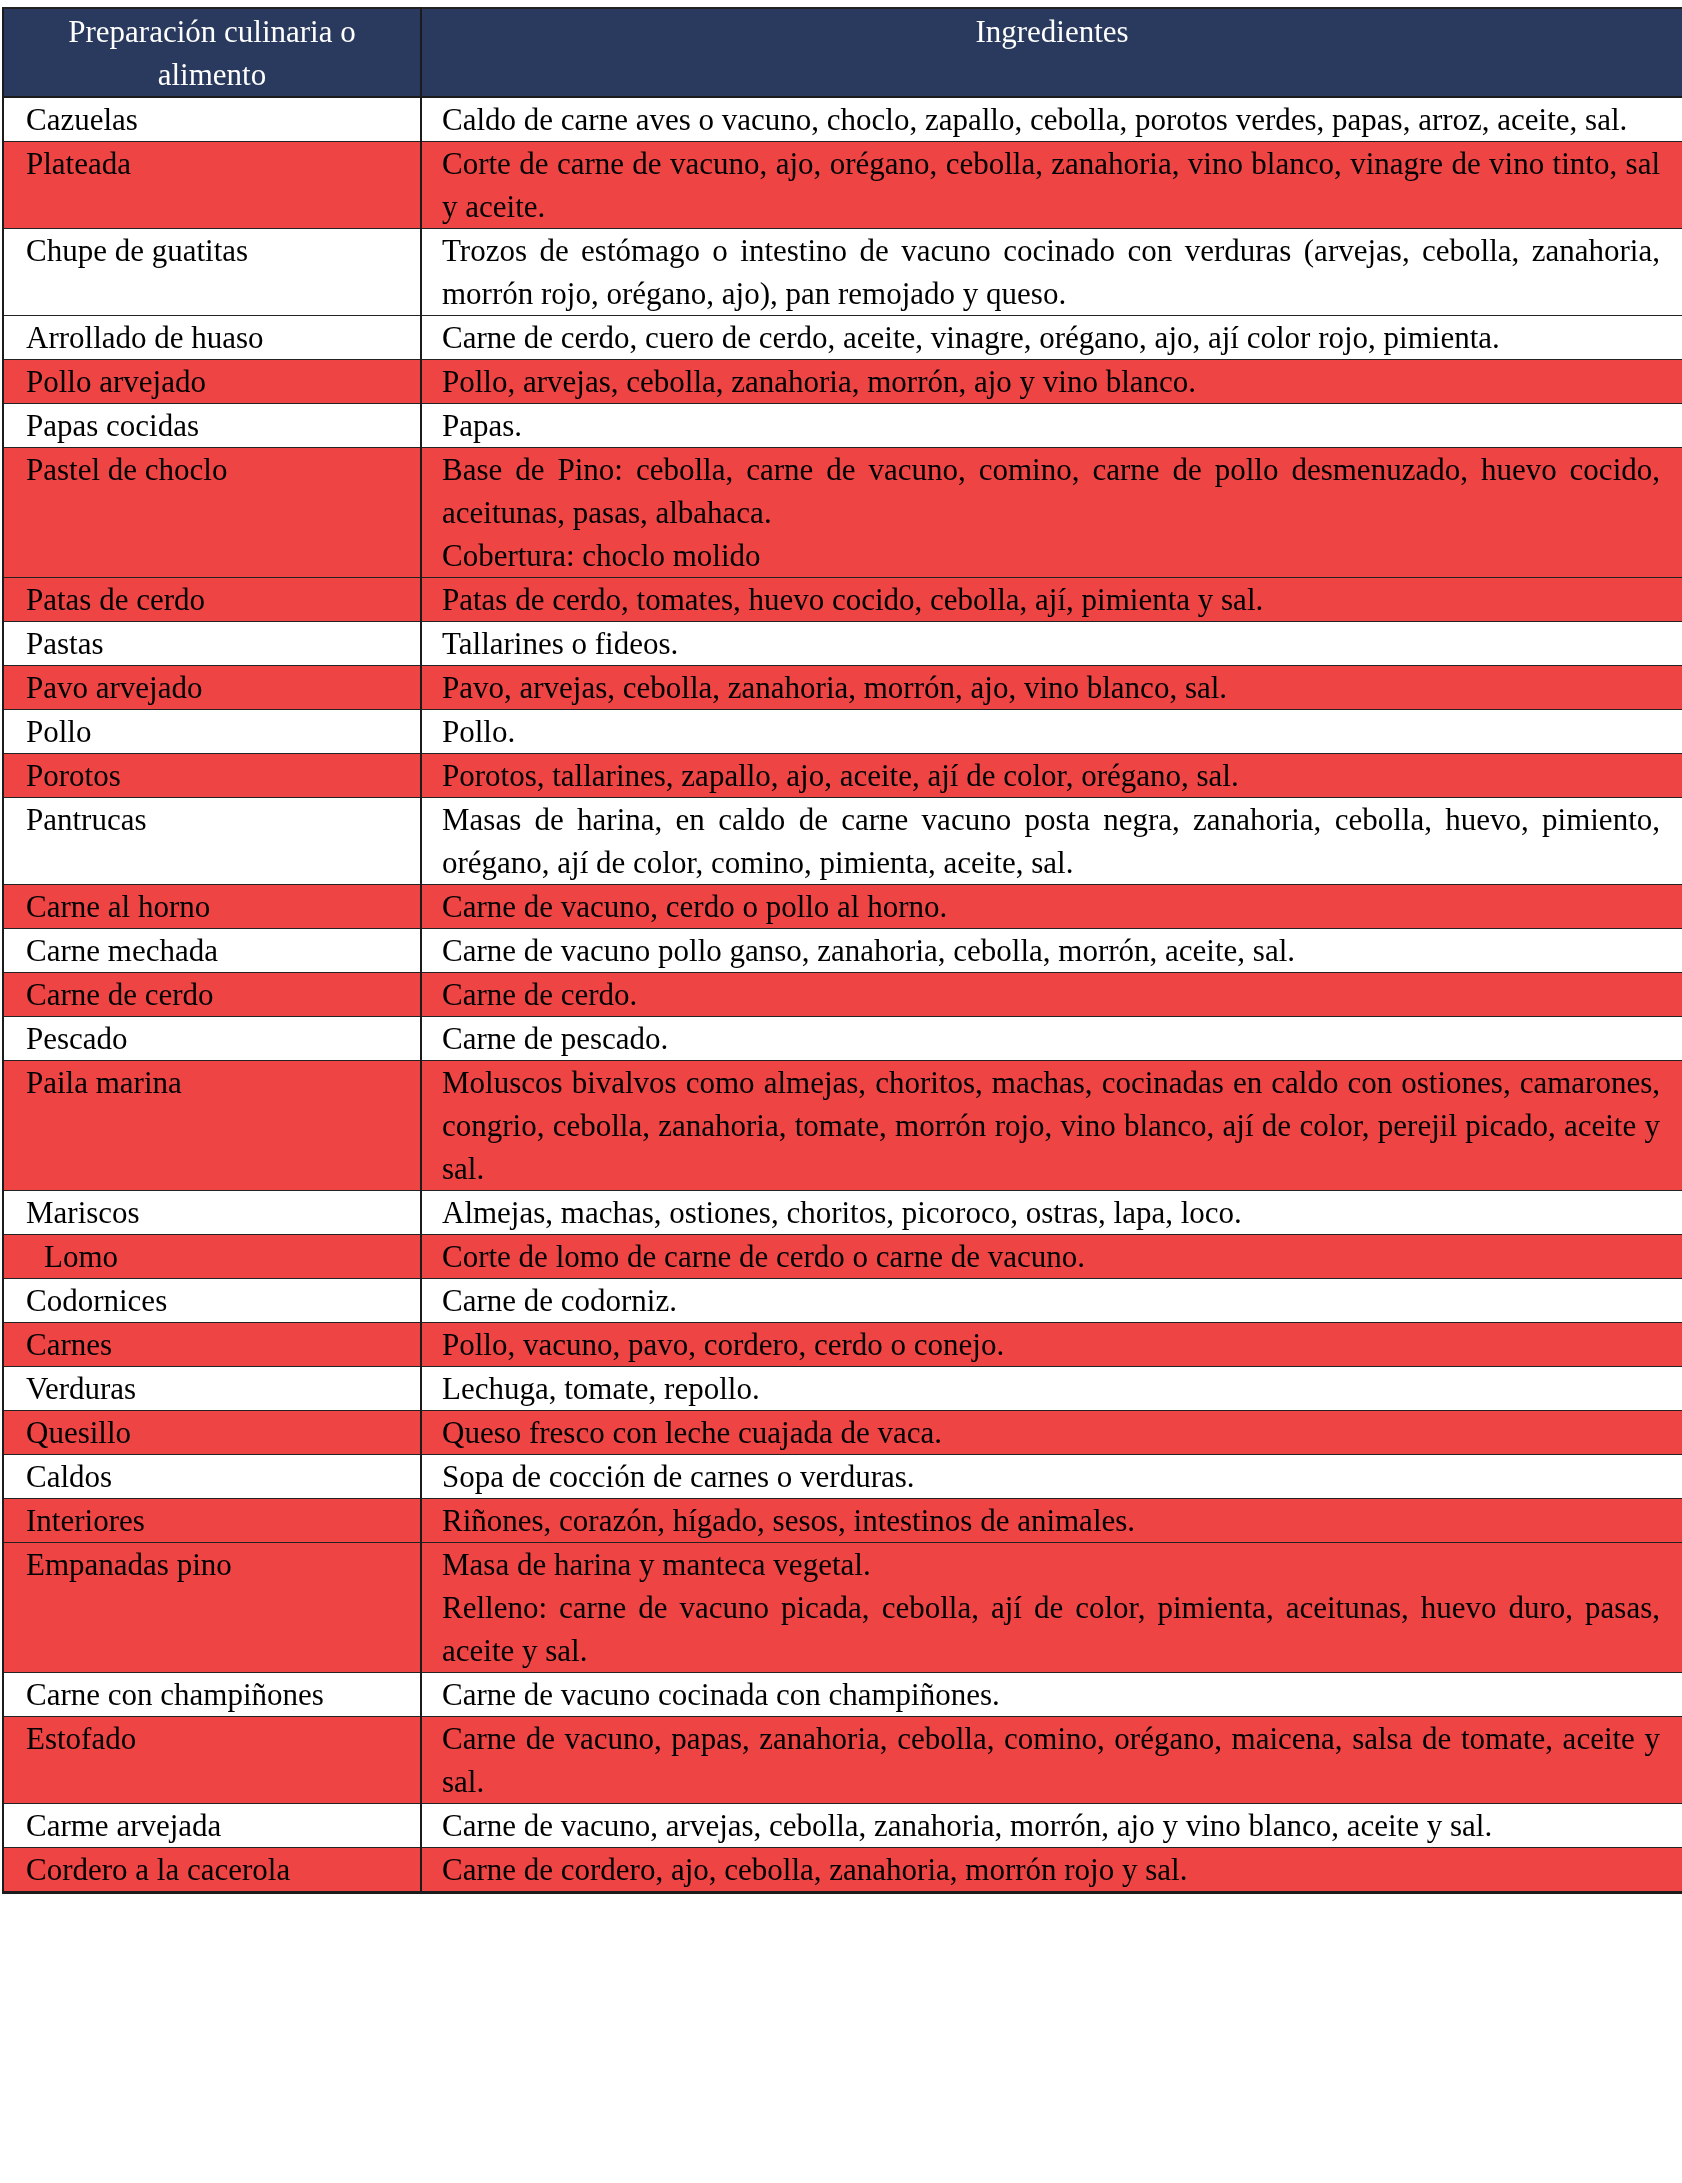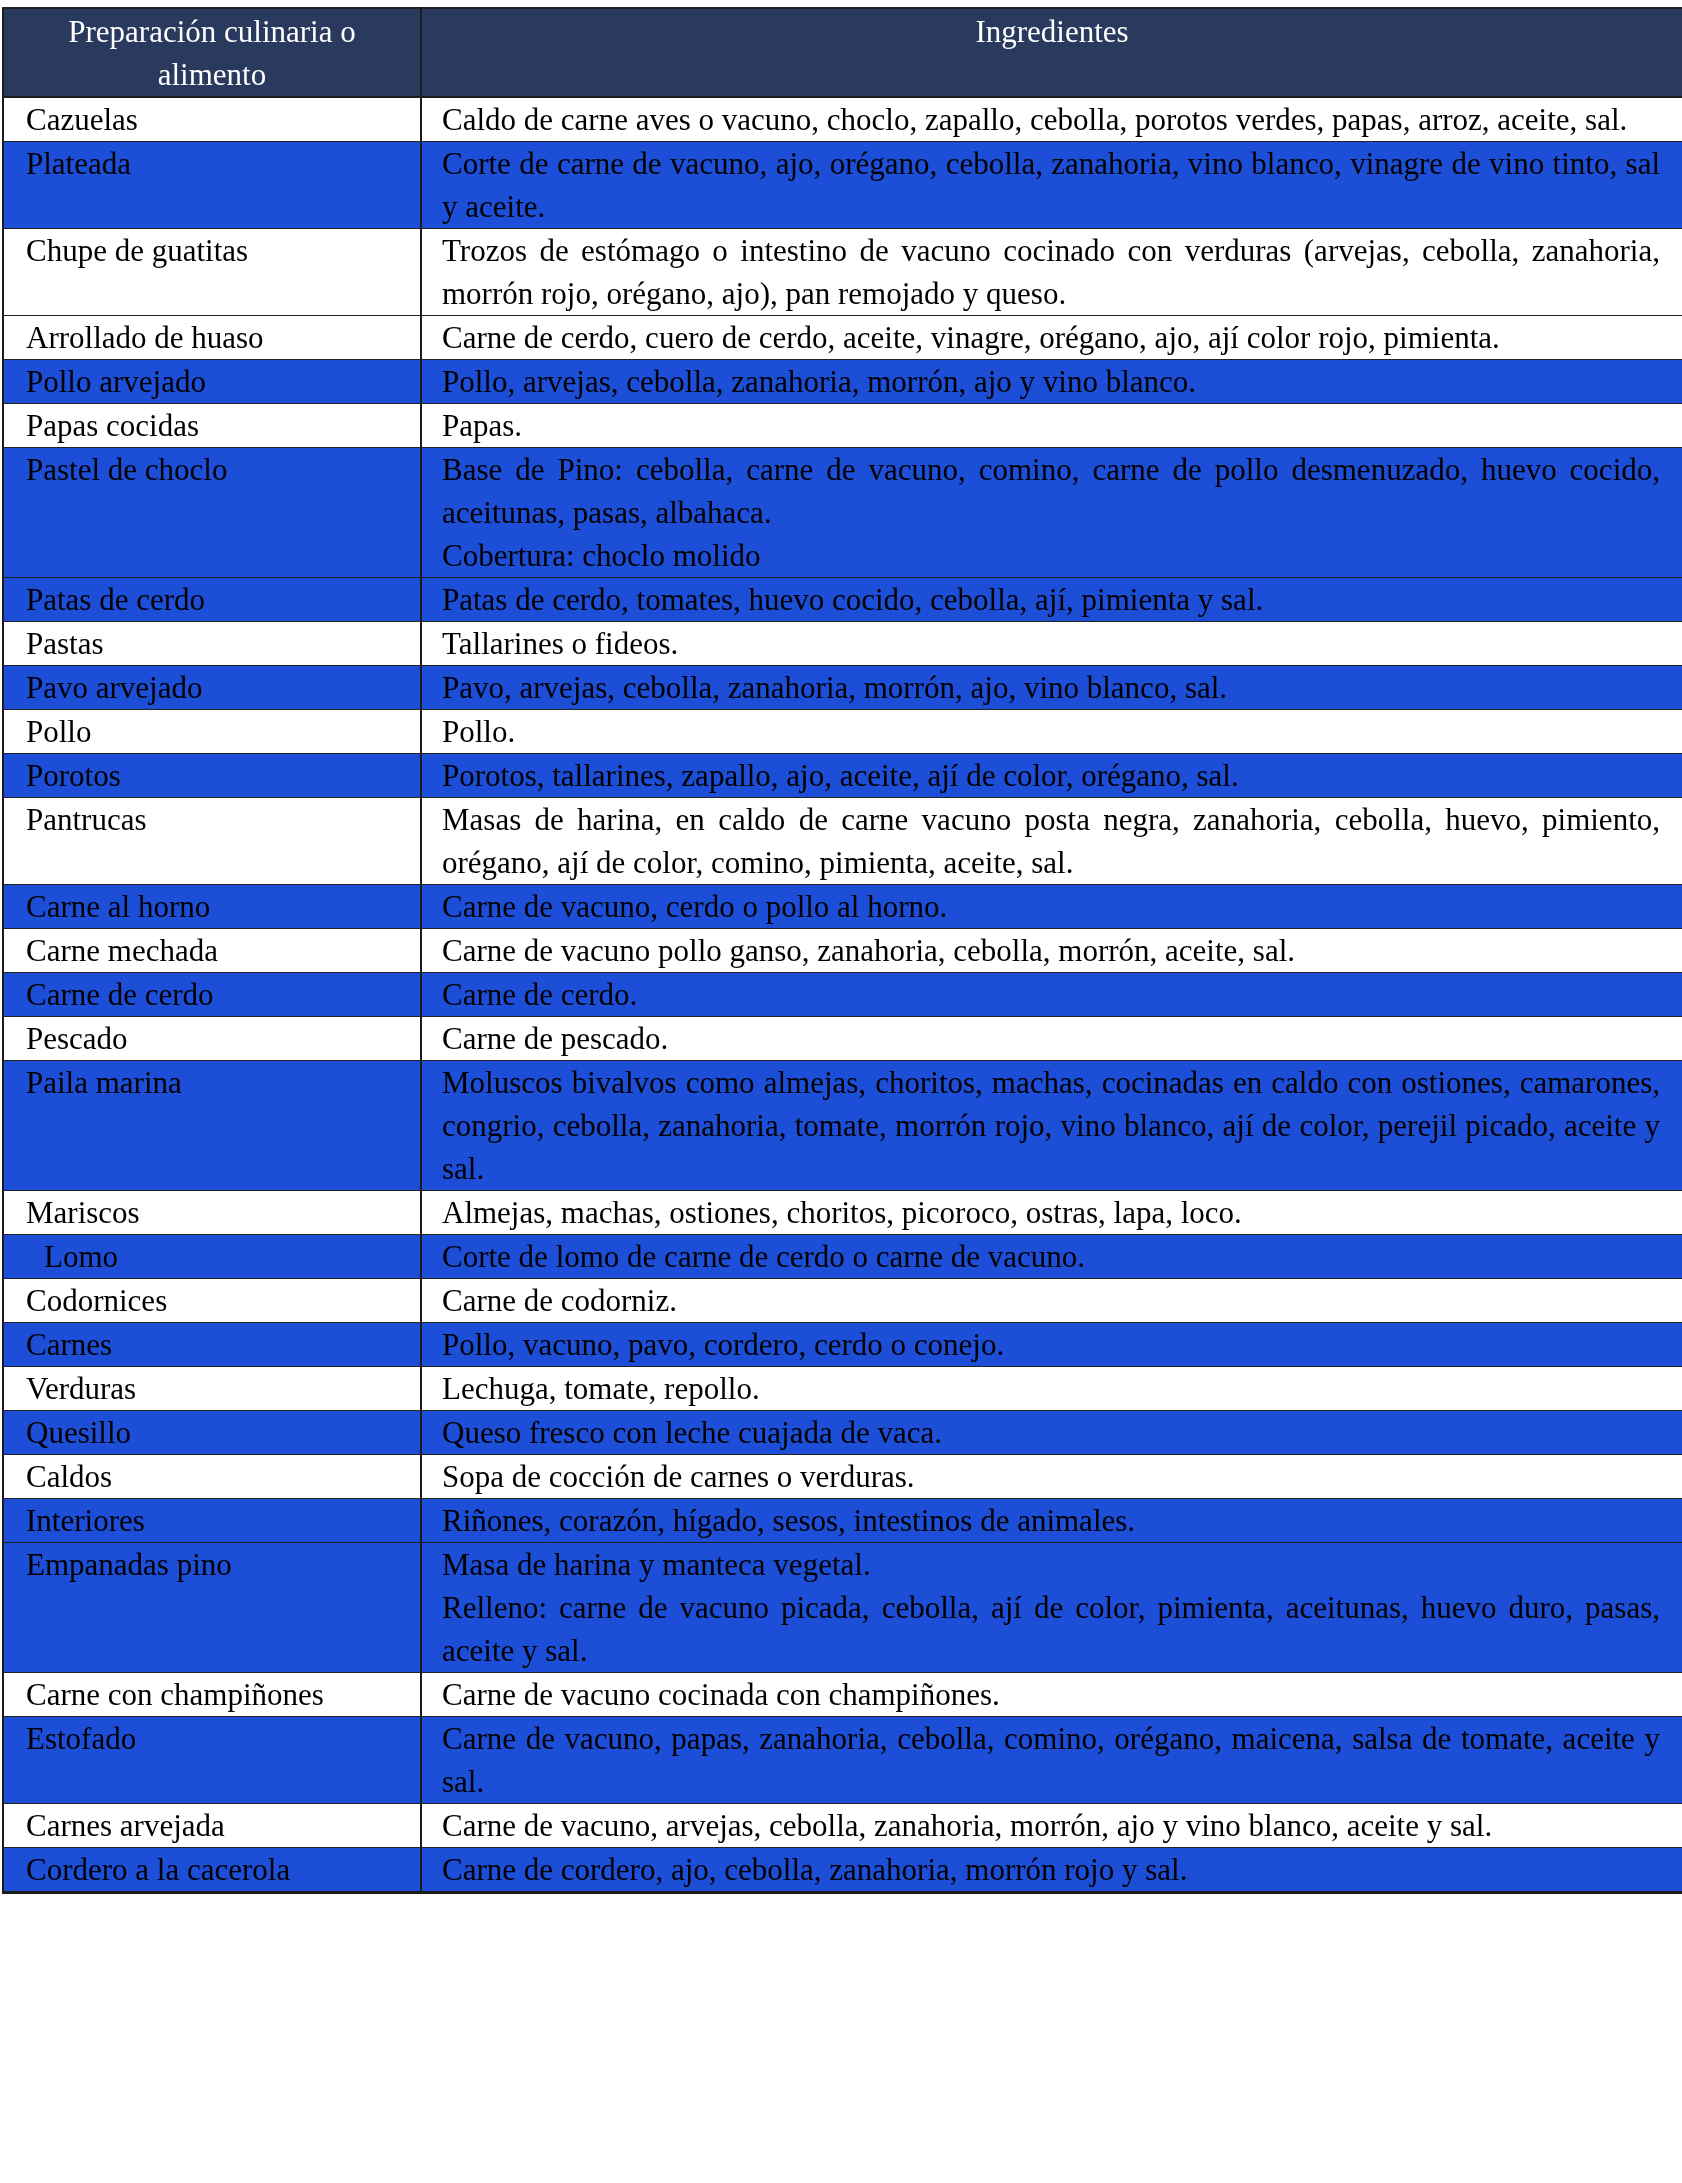--- a/index.html
+++ b/index.html
@@ -30,21 +30,21 @@
     line-height: 43px;
     padding: 0 22px 0 22px;
     vertical-align: top;
     border-left: 2px solid #1b1b1b;
     border-right: 2px solid #1b1b1b;
     border-top: 1.5px solid #222;
     border-bottom: 1.5px solid #222;
   }
   td.name { padding-left: 22px; padding-right: 8px; margin-left: 29px; }
   td.ingr { text-align: justify; padding-left: 20px; }
-  tr.alt td { background: #1d4ed8; }
+  tr.alt td { background: #ef4444; }
   tr.plain td { background: #ffffff; }
   tbody tr:last-child td { border-bottom: 3px solid #1b1b1b; }
   .indent { padding-left: 40px !important; }
   .line { display: block; }
 </style>
 </head>
 <body>
 
 <div class="table-wrap">
   <table>
@@ -229,21 +229,21 @@
             <span class="line">Carne de vacuno cocinada con champiñones.</span>
           </td>
         </tr>
         <tr class="alt">
           <td class="name">Estofado</td>
           <td class="ingr">
             <span class="line">Carne de vacuno, papas, zanahoria, cebolla, comino, orégano, maicena, salsa de tomate, aceite y sal.</span>
           </td>
         </tr>
         <tr class="plain">
-          <td class="name">Carnes arvejada</td>
+          <td class="name">Carme arvejada</td>
           <td class="ingr">
             <span class="line">Carne de vacuno, arvejas, cebolla, zanahoria, morrón, ajo y vino blanco, aceite y sal.</span>
           </td>
         </tr>
         <tr class="alt">
           <td class="name">Cordero a la cacerola</td>
           <td class="ingr">
             <span class="line">Carne de cordero, ajo, cebolla, zanahoria, morrón rojo y  sal.</span>
           </td>
         </tr>

